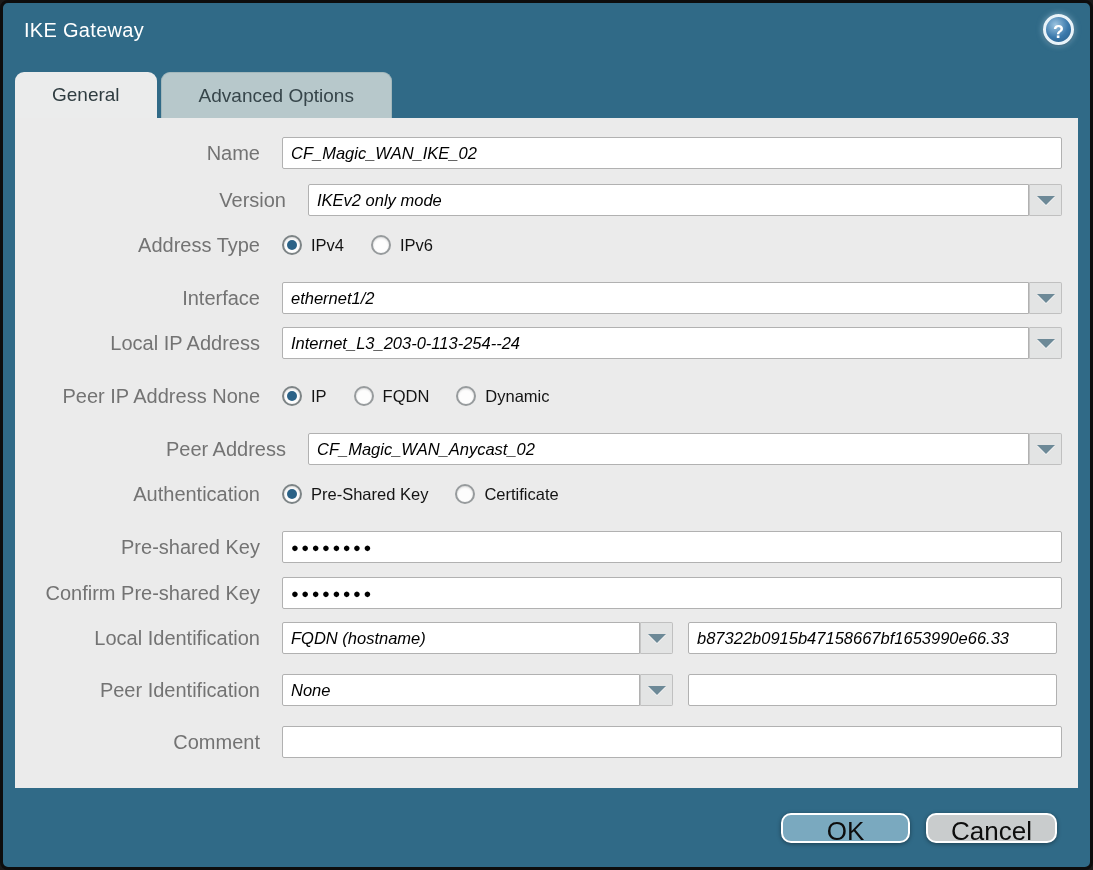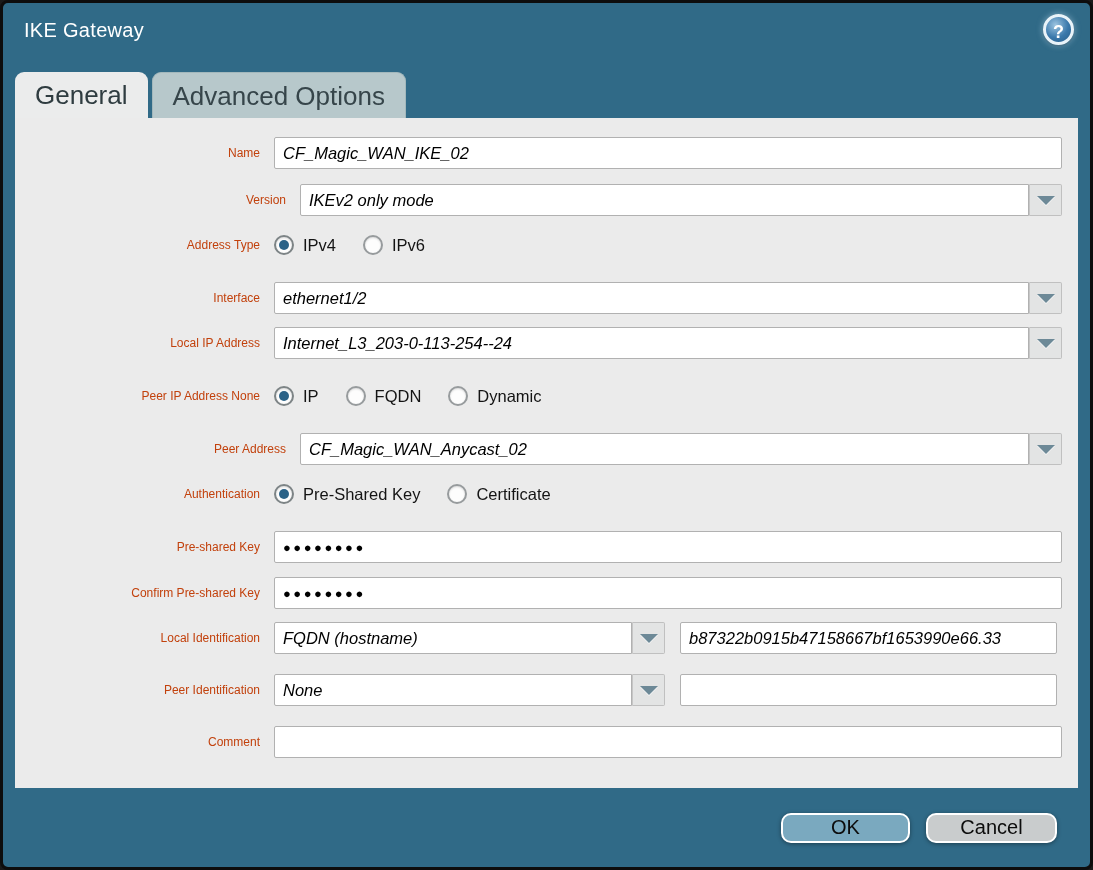--- a/index.html
+++ b/index.html
@@ -17,34 +17,34 @@
   .help-icon{
     position:absolute;right:16px;top:11px;width:31px;height:31px;border-radius:50%;
     background:radial-gradient(circle at 38% 32%, #9cc4e0 0%, #3a78ab 55%, #275d88 100%);
     border:3px solid #e9f3f9;box-shadow:0 0 6px rgba(200,230,250,.55), 0 1px 2px rgba(0,0,0,.35);
     color:#ffffff;font-size:18px;font-weight:bold;text-align:center;line-height:30px;
     box-sizing:border-box;cursor:pointer;
   }
   
   .tabs{position:absolute;top:69px;left:12px;display:flex;gap:4px;}
   .tab{
-    height:46px;line-height:46px;padding:0 20px;font-size:26px;color:#36454a;
+    height:46px;line-height:46px;padding:0 37px;font-size:19px;color:#36454a;
     border-radius:9px 9px 0 0;cursor:pointer;white-space:nowrap;
   }
   .tab.active{background:#ebecec;color:#2f3c40;}
   .tab.inactive{background:#b7c8cb;border:1px solid #a3b8bc;border-bottom:none;box-sizing:border-box;}
   
   .panel{
     position:absolute;top:115px;left:12px;right:12px;height:670px;
     background:#ebebeb;box-sizing:border-box;padding:19px 16px 0 0;overflow:hidden;
   }
   .row{display:flex;align-items:center;}
   .row .lbl{
-    width:245px;min-width:245px;text-align:right;margin-right:14px;
-    font-size:12px;color:#c2410c;white-space:nowrap;
+    width:245px;min-width:245px;text-align:right;margin-right:22px;
+    font-size:20px;color:#737373;white-space:nowrap;
   }
   .ctrl{flex:1;display:flex;align-items:center;}
   .txt{
     flex:1;height:32px;box-sizing:border-box;border:1px solid #b1b1b1;border-radius:2px;
     background:#ffffff;font-family:"Liberation Sans",sans-serif;font-size:16.5px;color:#000;
     padding:0 8px;outline:none;min-width:0;font-style:italic;
   }
   .txt.masked{font-size:13px;letter-spacing:2.5px;font-weight:bold;}
   .combo{flex:1;display:flex;align-items:stretch;min-width:0;}
   .combo .txt{border-radius:2px 0 0 2px;}
@@ -74,21 +74,21 @@
     background:#2b6287;
   }
   .radio-opt .rlabel{font-size:16.5px;color:#141414;}
   
   .footer{
     position:absolute;left:0;right:0;bottom:0;height:79px;
     display:flex;align-items:center;justify-content:flex-end;gap:16px;padding-right:33px;
   }
   .btn{
     height:30px;border:2px solid #ffffff;border-radius:10px;font-family:"Liberation Sans",sans-serif;
-    font-size:20px;color:#0d0d0d;cursor:pointer;box-shadow:0 1px 4px rgba(0,0,0,.4);
+    font-size:26px;color:#0d0d0d;cursor:pointer;box-shadow:0 1px 4px rgba(0,0,0,.4);
   }
   .btn.ok{width:129px;background:#7aa9bf;}
   .btn.cancel{width:131px;background:#c9cccd;}
   
   .mb15{margin-bottom:15px;} .mb17{margin-bottom:17px;padding-left:26px;} .mb13{margin-bottom:13px;}
   .mb25{margin-bottom:25px;} .mb14{margin-bottom:14px;} .mb20{margin-bottom:20px;}
   .rrow{height:24px;}
 </style>
 </head>
 <body>

